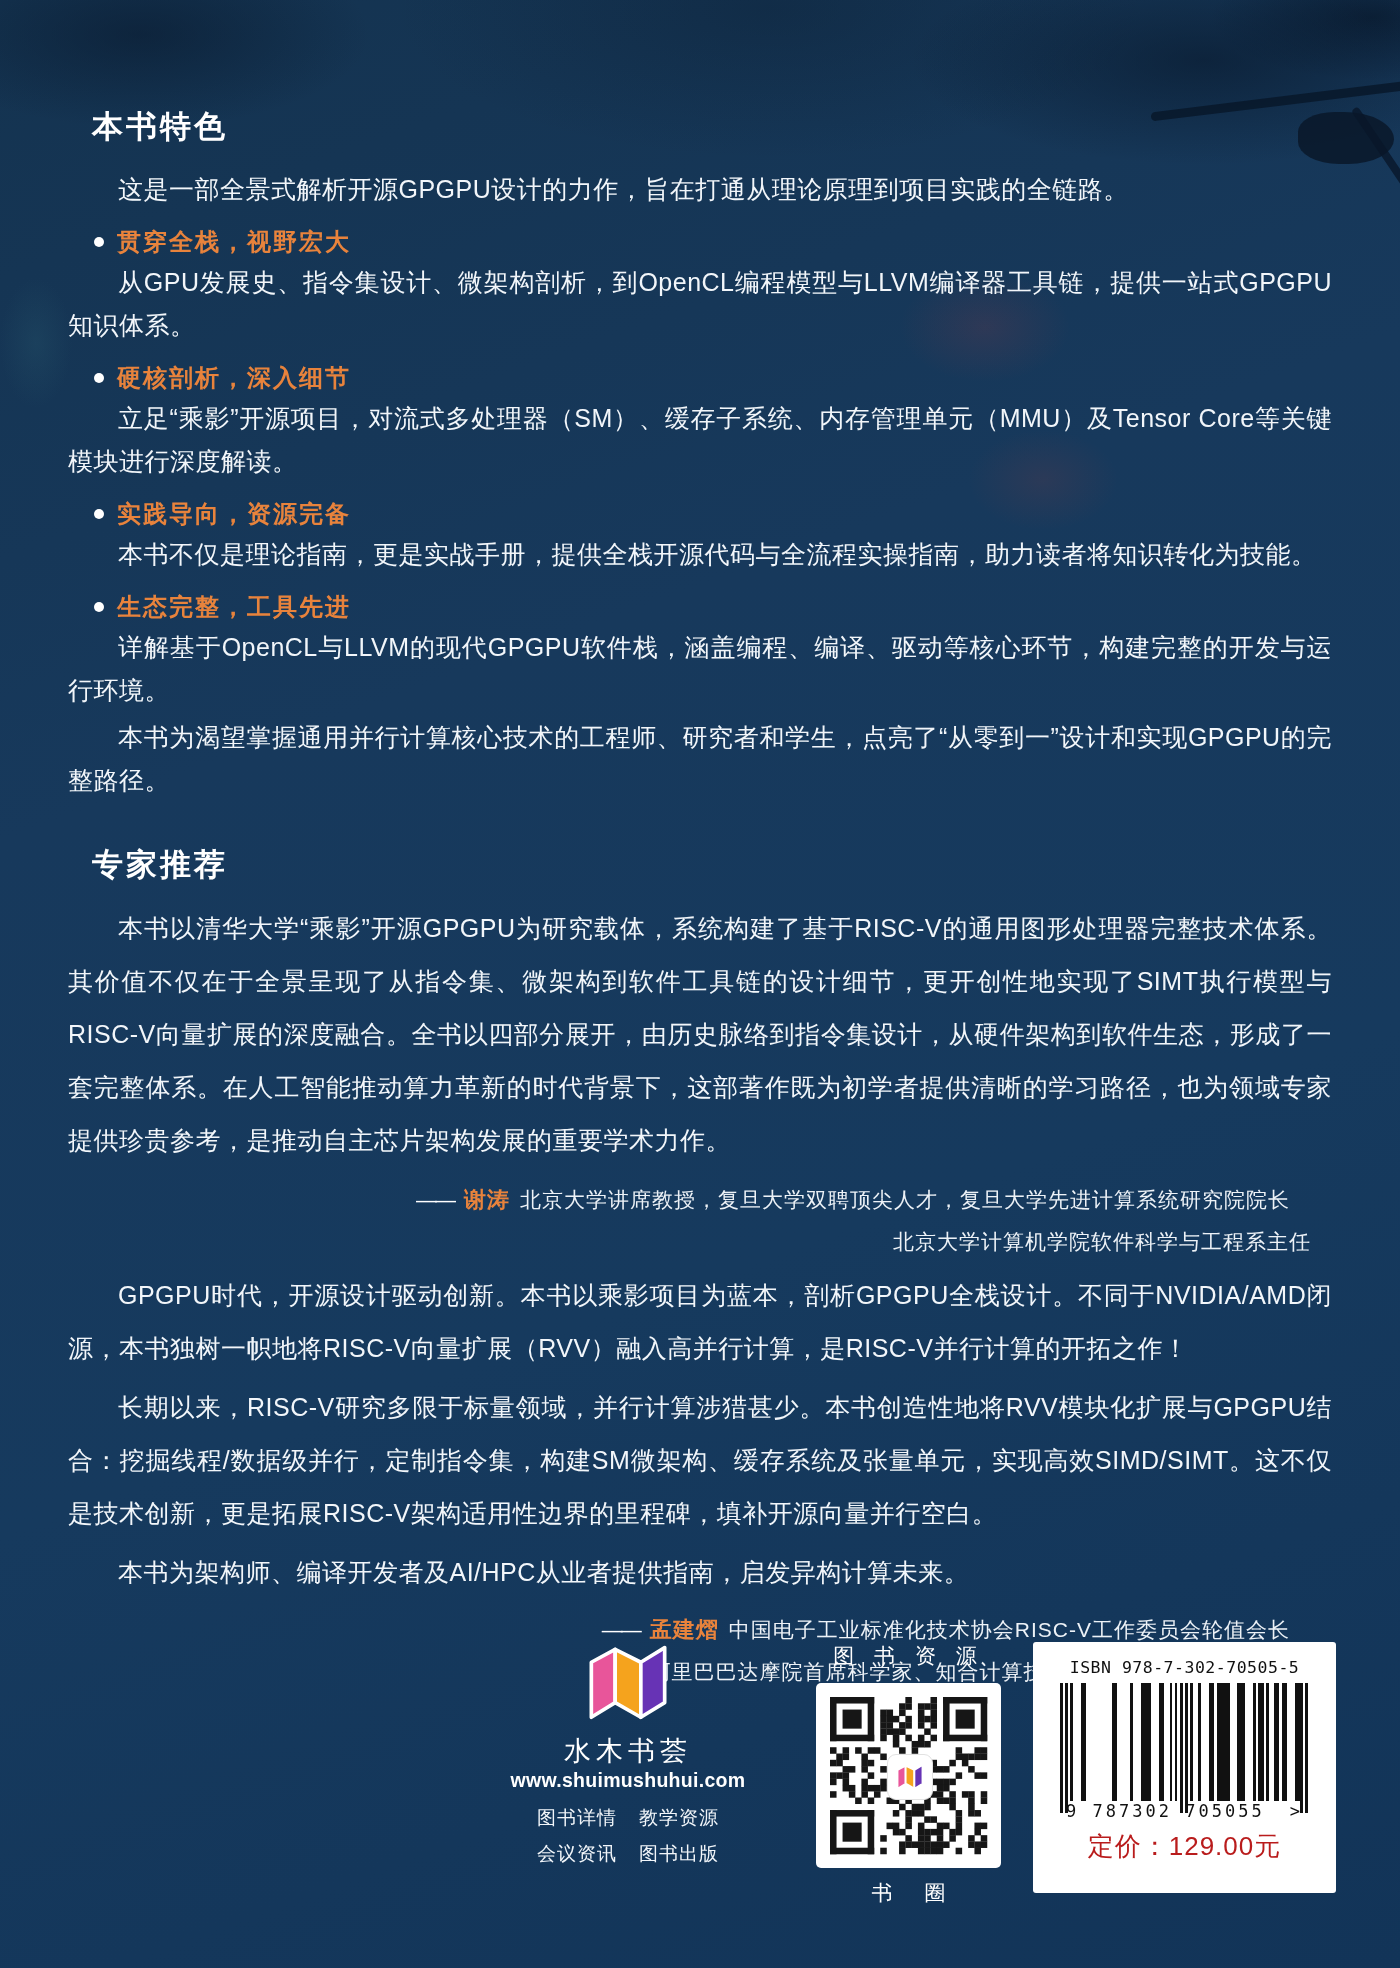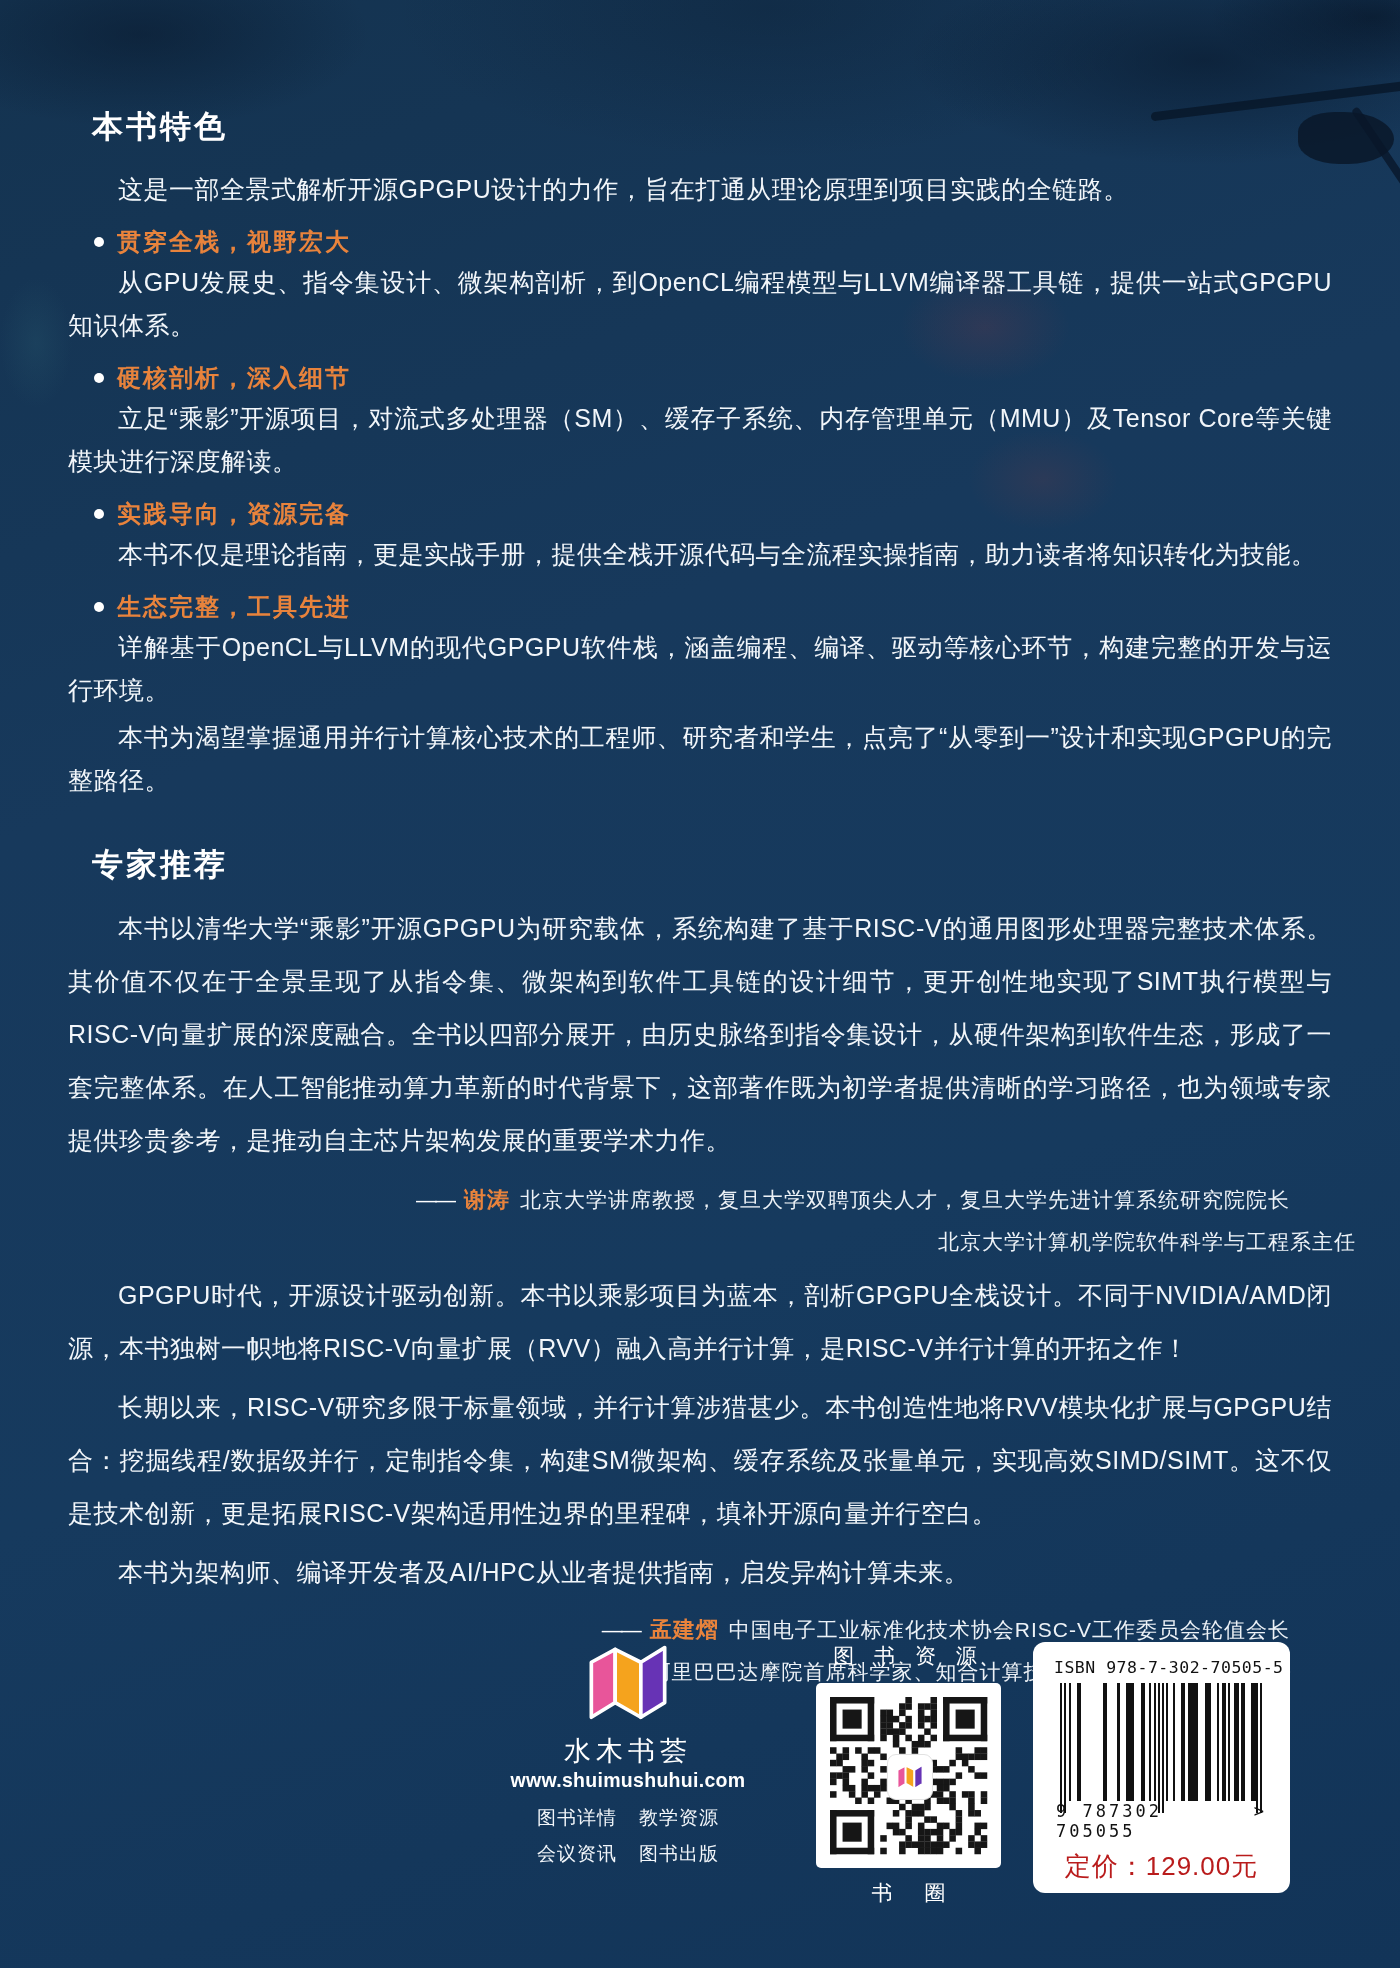--- a/index.html
+++ b/index.html
@@ -37,40 +37,40 @@
   .dot{width:10px;height:10px;border-radius:50%;background:#fff;margin-right:13px;flex:none;}
   .feature-heading{font-size:24px;font-weight:bold;letter-spacing:2px;color:var(--accent-orange,#E8833C);}
   .feature-body,.features-closing{margin:0;font-size:25px;letter-spacing:.5px;line-height:43px;text-align:justify;}
   .features-closing{margin-top:4px;}
   .quote{margin:16px 0 0;font-size:25px;letter-spacing:.5px;line-height:53px;text-align:justify;}
   .quote.q2{margin-top:6px;}
   .attr{width:100%;box-sizing:border-box;text-align:right;font-size:21px;line-height:42px;letter-spacing:1px;color:#EDF2F7;}
   .attr .dash{color:#fff;letter-spacing:-2px;margin-right:10px;}
   .attr .name{color:var(--accent-orange,#E8833C);font-weight:bold;font-size:22px;margin-right:10px;}
   .attr1a{margin-top:12px;padding-right:110px;}
-  .attr1b{padding-right:44px;}
+  .attr1b{padding-right:89px;}
   .attr2a{margin-top:10px;padding-right:110px;}
   .attr2b{padding-right:108px;}
   
   .footer{position:absolute;left:0;top:1600px;width:1400px;height:320px;}
   .col{position:absolute;top:42px;}
   .col-publisher{left:508px;width:240px;text-align:center;}
   .pub-logo{display:block;margin:0 auto;}
   .pub-name{margin-top:12px;font-size:27px;font-weight:normal;letter-spacing:5px;color:#fff;font-family:"Liberation Serif","DejaVu Serif",serif;}
   .pub-site{margin-top:0;font-size:19.5px;font-weight:700;letter-spacing:.3px;color:#fff;}
   .pub-links{margin-top:13px;font-size:19px;color:#F2F6FA;letter-spacing:1px;}
   .pub-links .lnk{margin:0 11px;}
   .pub-links.r2{margin-top:10px;}
   .col-qr{left:816px;width:185px;text-align:center;}
   .qr-title{font-size:21px;color:#fff;letter-spacing:7px;}
   .qr-box{position:relative;margin-top:13px;width:185px;height:185px;background:#fff;border-radius:5px;}
   .qr-box svg{display:block;}
   .qr-logo{position:absolute;left:50%;top:50%;width:44px;height:44px;margin:-22px 0 0 -22px;background:#fff;border:1px solid #e2e2e2;border-radius:9px;display:flex;align-items:center;justify-content:center;}
   .qr-caption{margin-top:11px;font-size:21px;color:#fff;letter-spacing:13px;text-indent:13px;}
-  .col-barcode{left:1033px;width:257px;height:251px;background:#fff;border-radius:12px;box-sizing:border-box;padding:16px 21px 10px;color:#111;}
+  .col-barcode{left:1033px;width:303px;height:251px;background:#fff;border-radius:3px;box-sizing:border-box;padding:16px 21px 10px;color:#111;}
   .isbn{font-family:"DejaVu Sans Mono","Liberation Mono",monospace;font-size:16.5px;letter-spacing:.5px;text-align:center;white-space:nowrap;}
   .bars{margin:6px 6px 0;height:130px;display:flex;align-items:flex-start;}
   .bars i{display:block;flex:none;width:calc(100%/95);}
   .bars i.b{background:#111;height:118px;}
   .bars i.g{background:#111;height:130px;}
   .digits{margin:-12px 2px 0;display:flex;justify-content:center;gap:25px;
     font-family:"DejaVu Sans Mono","Liberation Mono",monospace;font-size:17px;letter-spacing:3px;}
   .price{margin-top:8px;text-align:center;font-size:26px;color:#b91c1c;letter-spacing:1px;}
 </style>
 </head>

